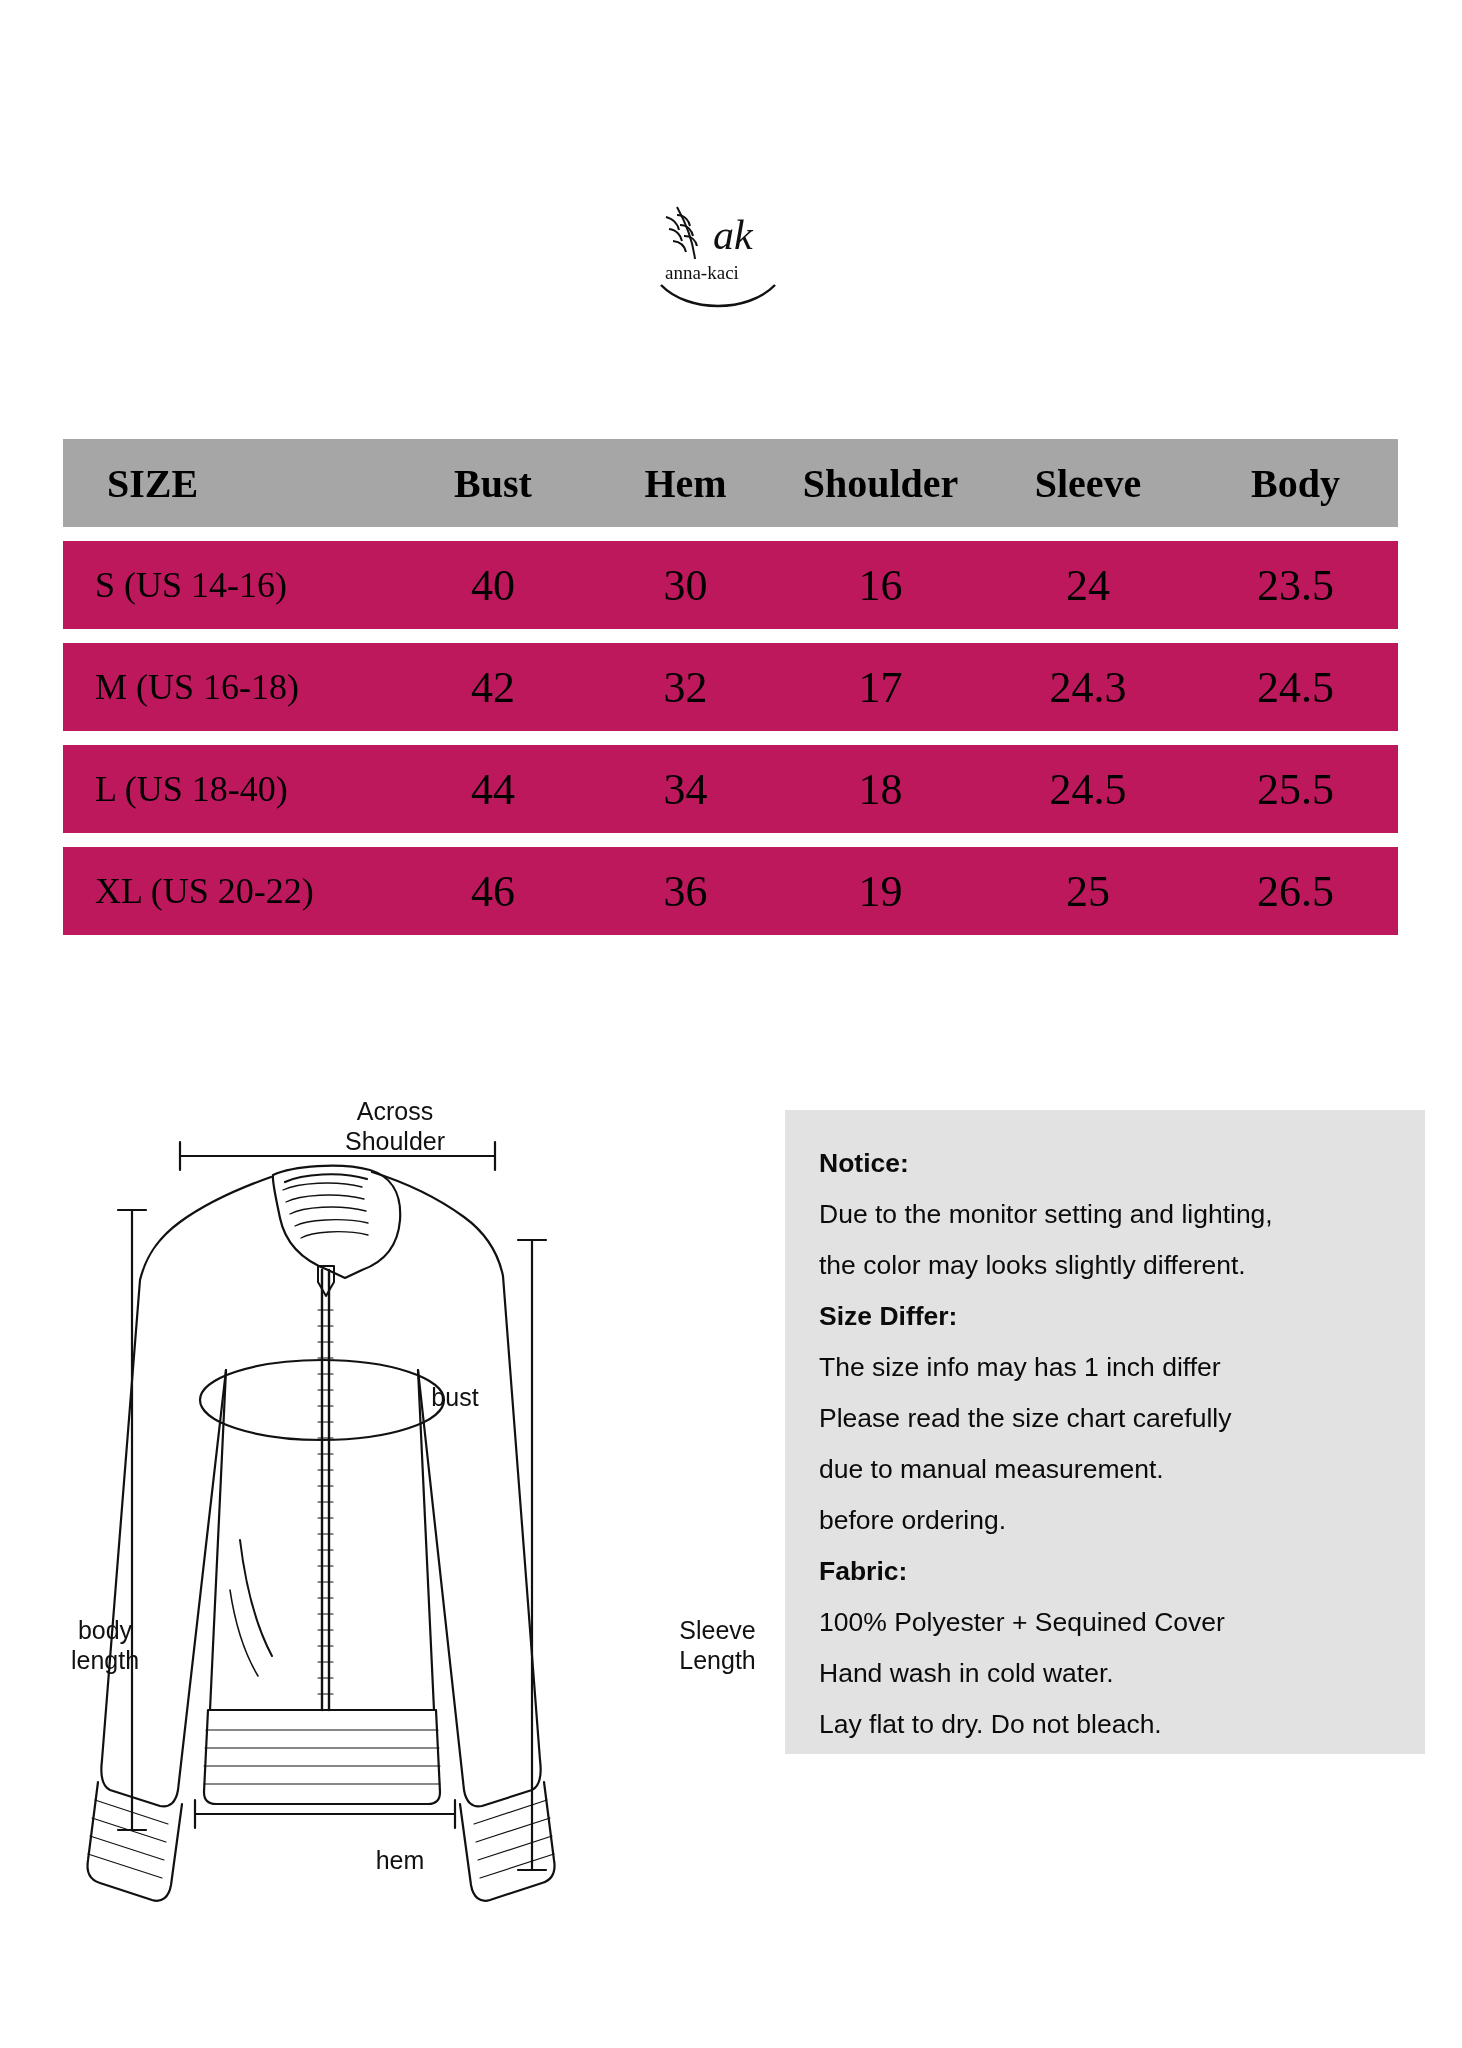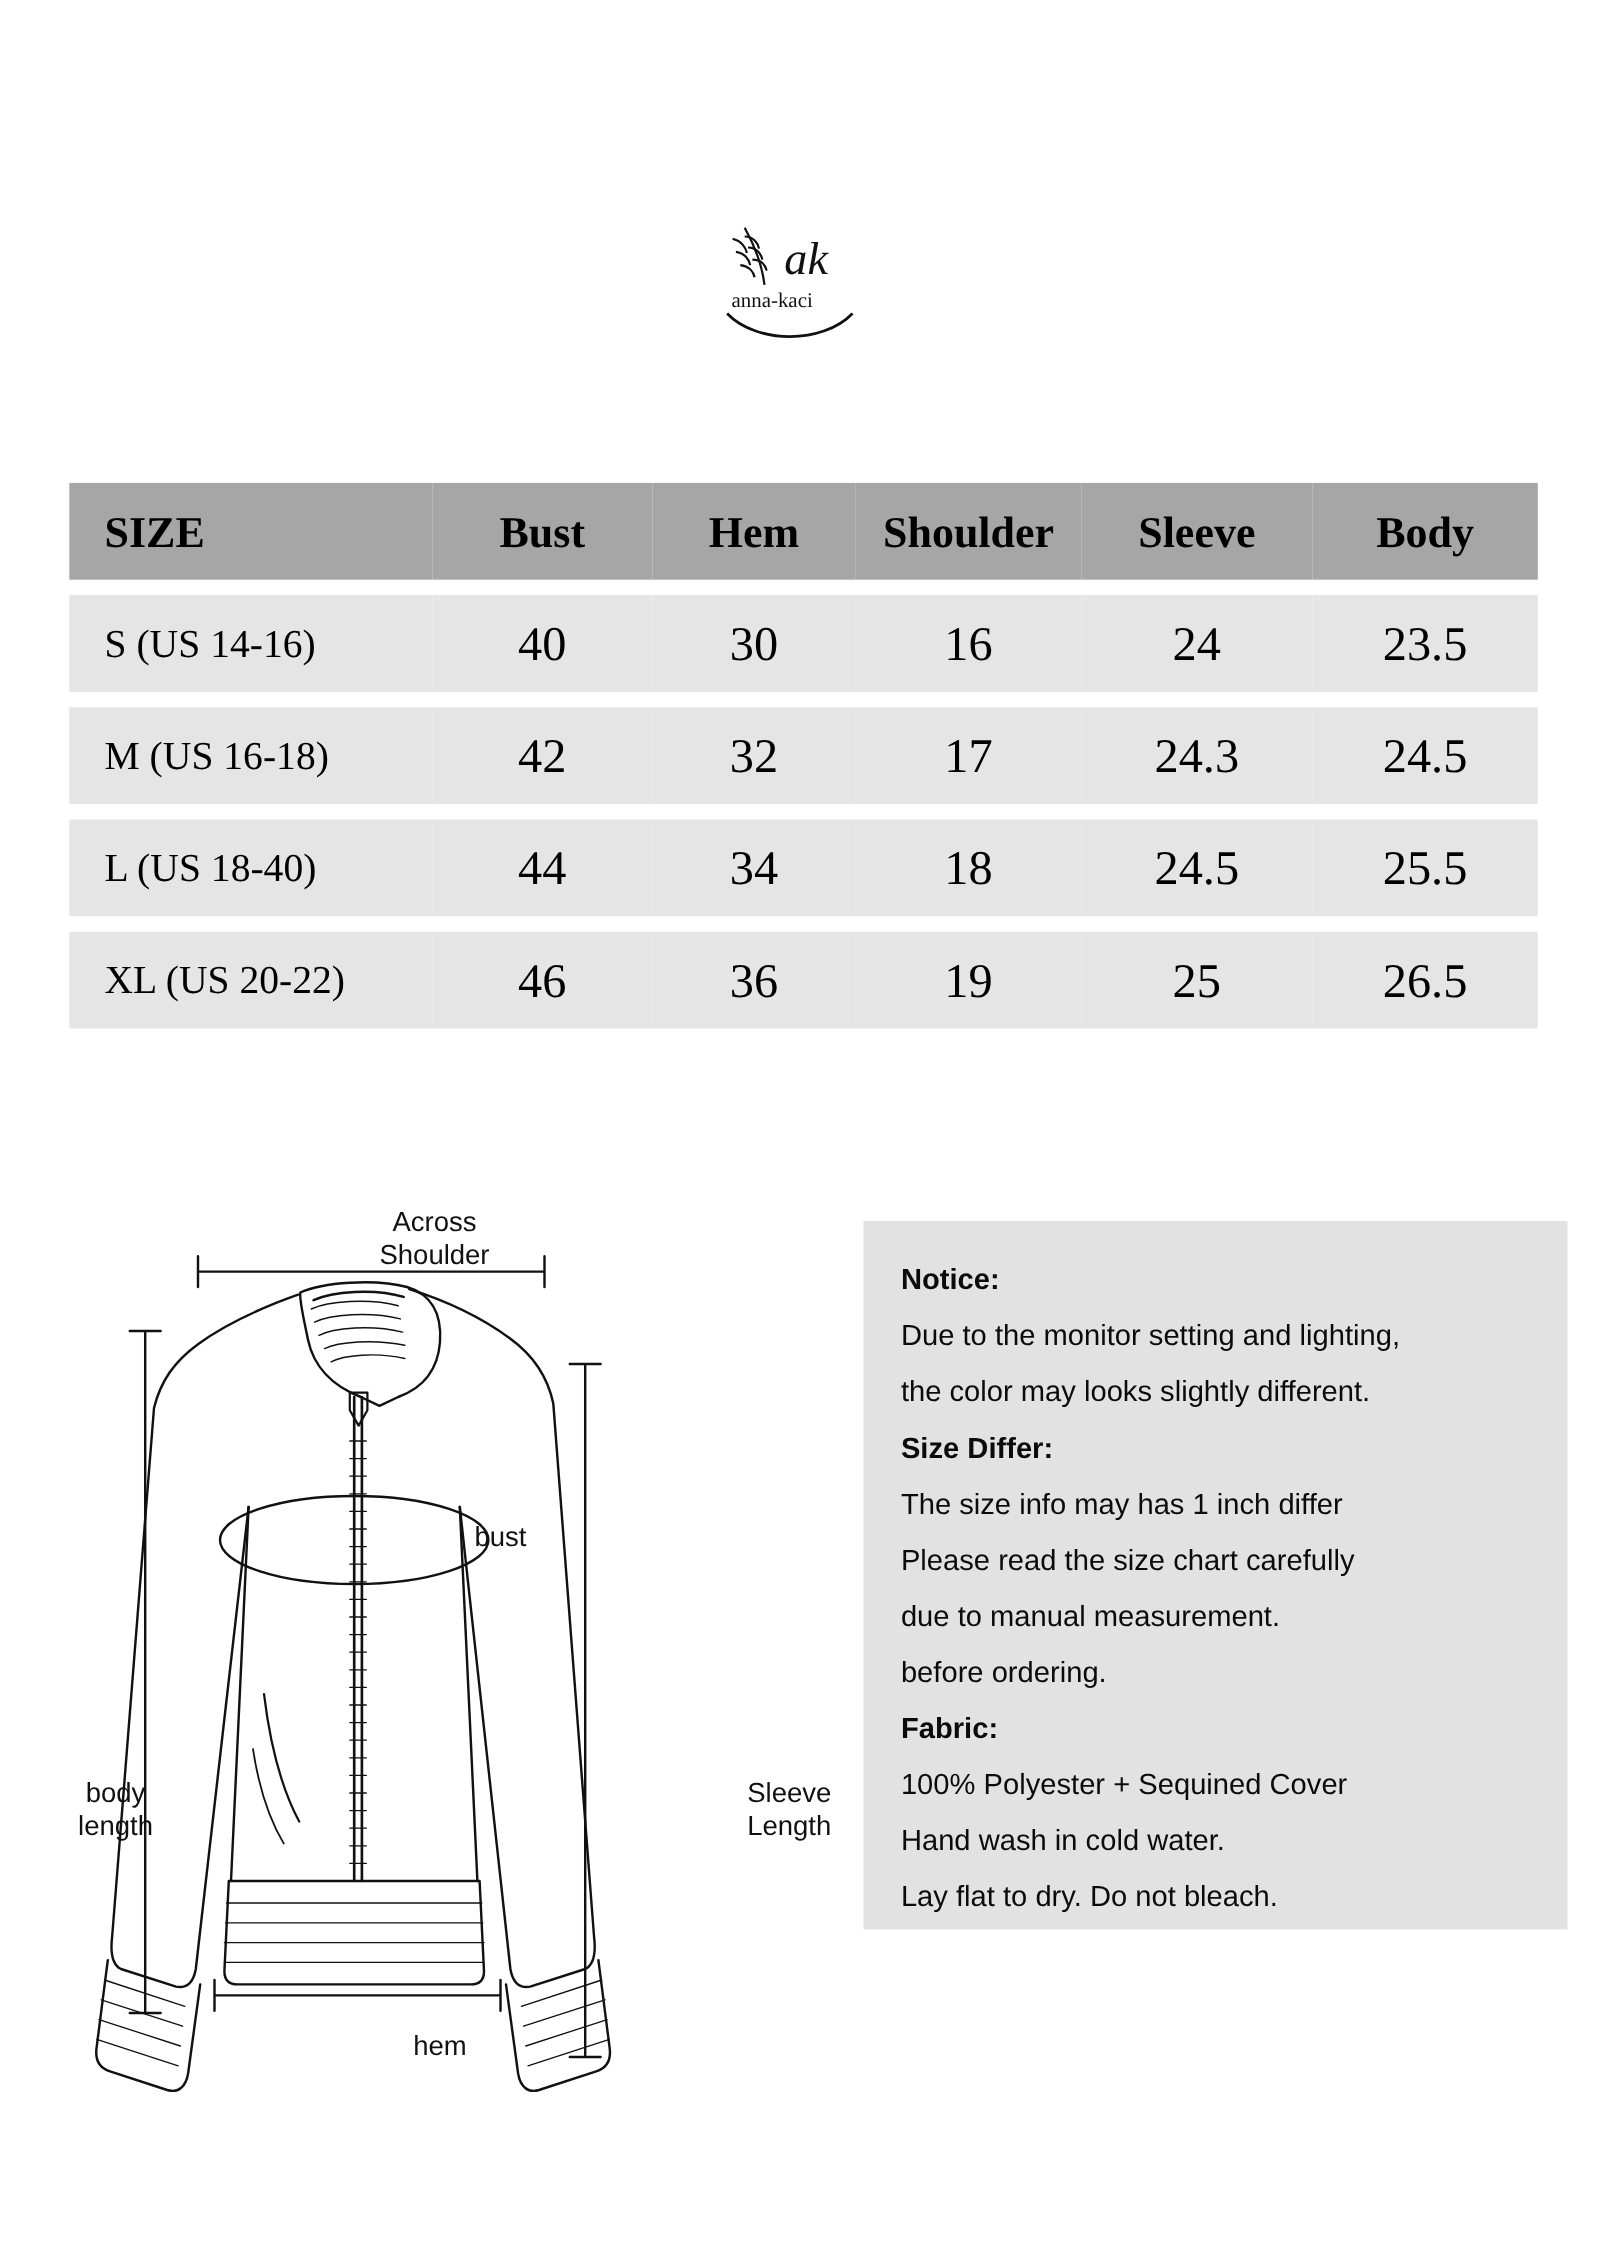--- a/index.html
+++ b/index.html
@@ -70,24 +70,24 @@
   thead tr th {
     background: #a6a6a6;
     color: #ffffff;
     font-size: 40px;
     font-weight: bold;
     text-align: center;
     height: 105px;
   }
   thead tr th.col-size {
     text-align: left;
-    padding-left: 32px;
+    padding-left: 44px;
   }
   tbody tr td {
-    background: #e5e5e5;
+    background: #be185d;
     font-size: 40px;
     text-align: center;
   }
   tbody tr td.col-size {
     text-align: left;
     padding-left: 32px;
     font-size: 36px;
   }
   tbody tr td.num {
     font-size: 44px;

